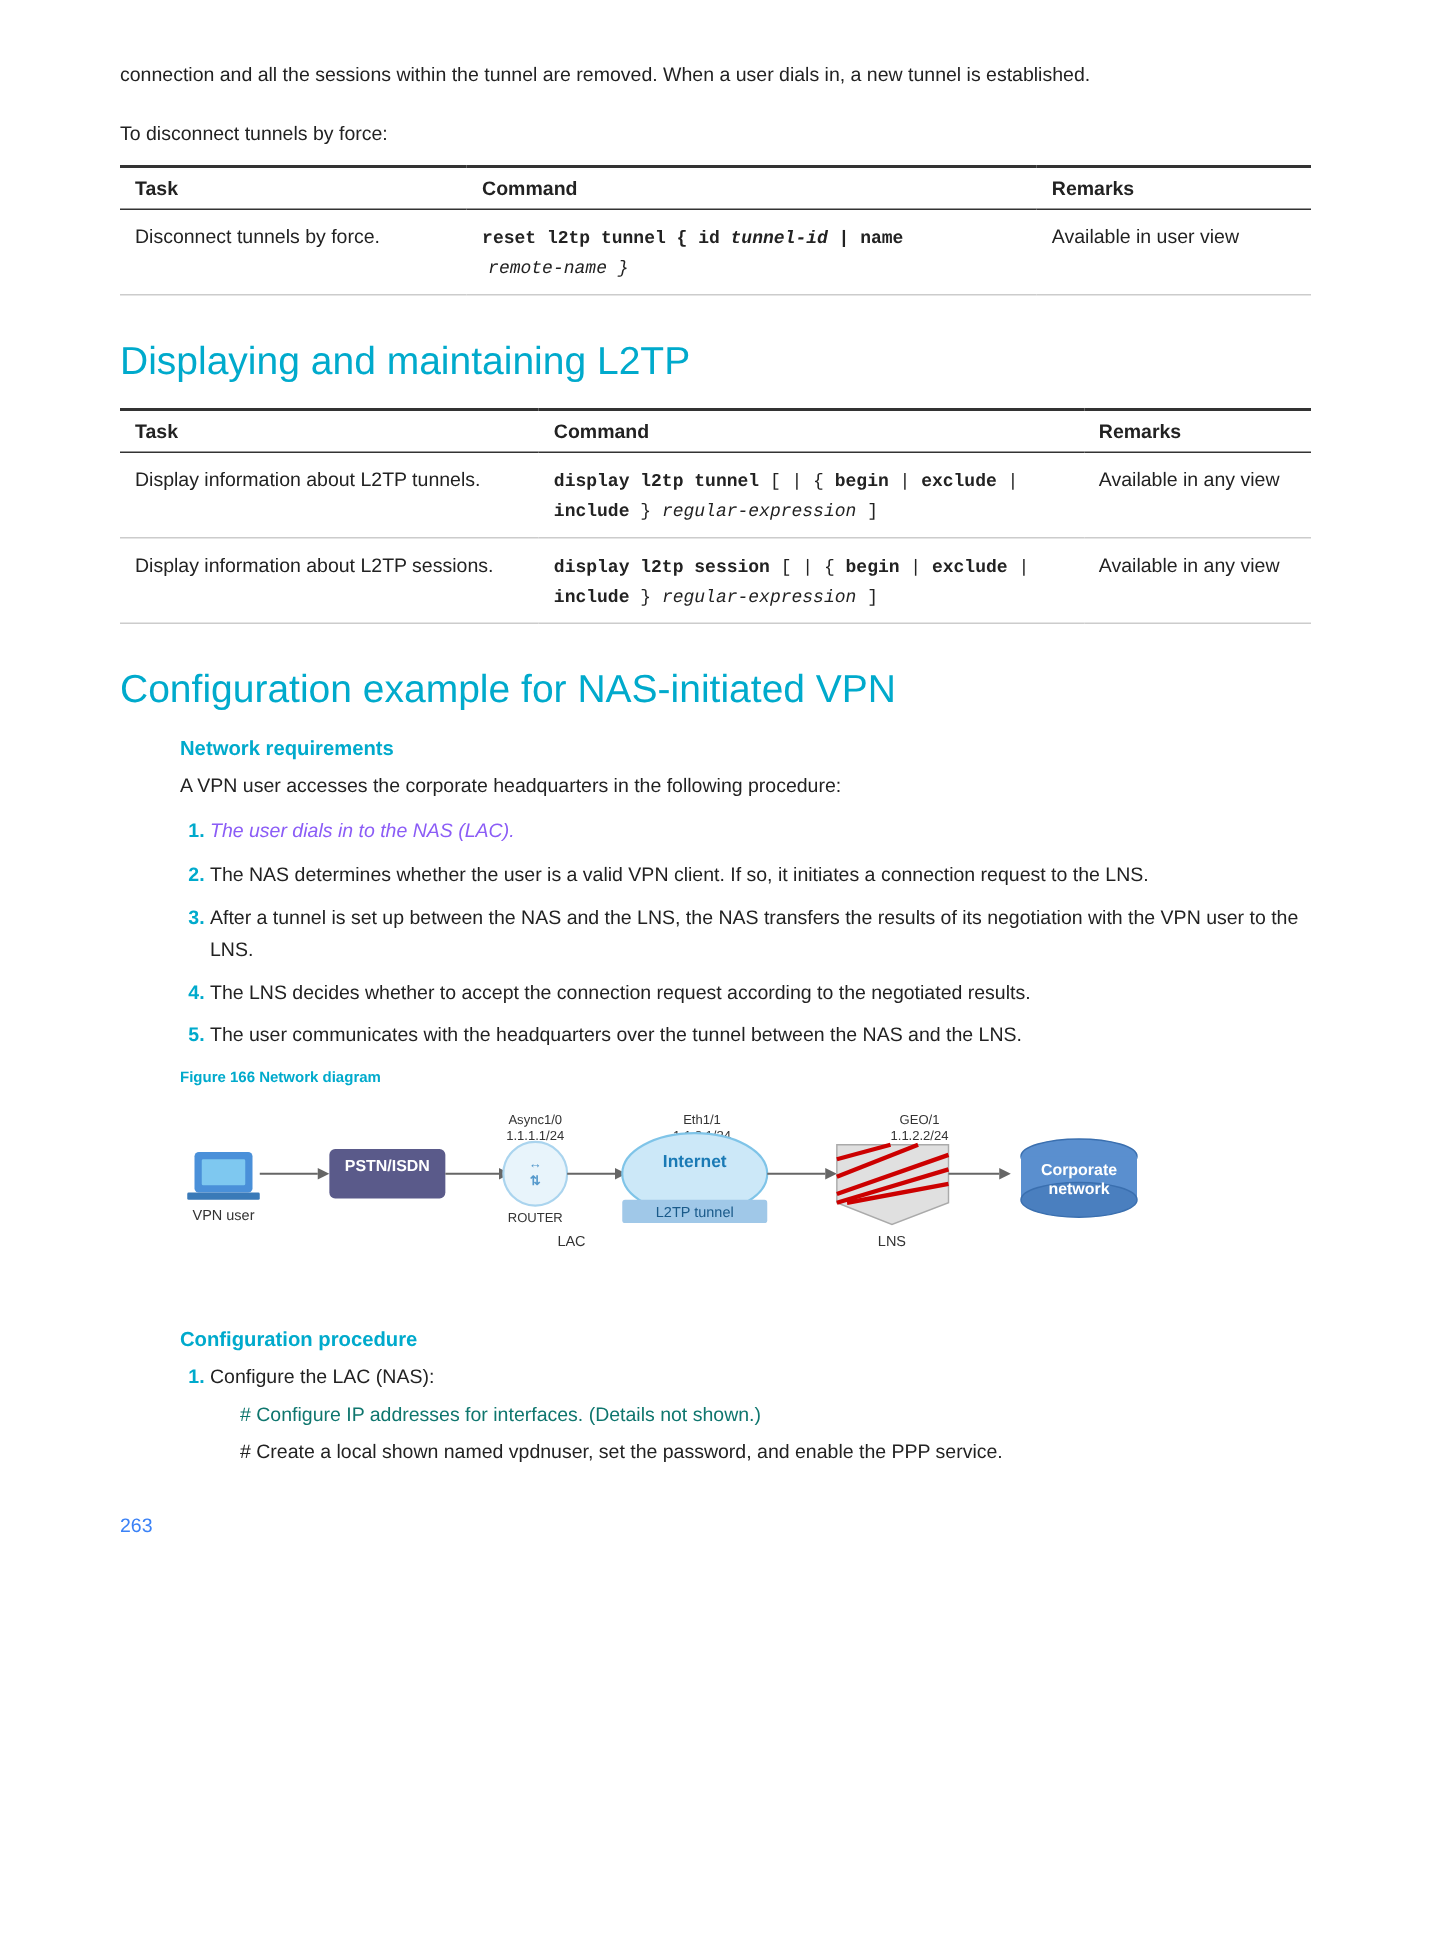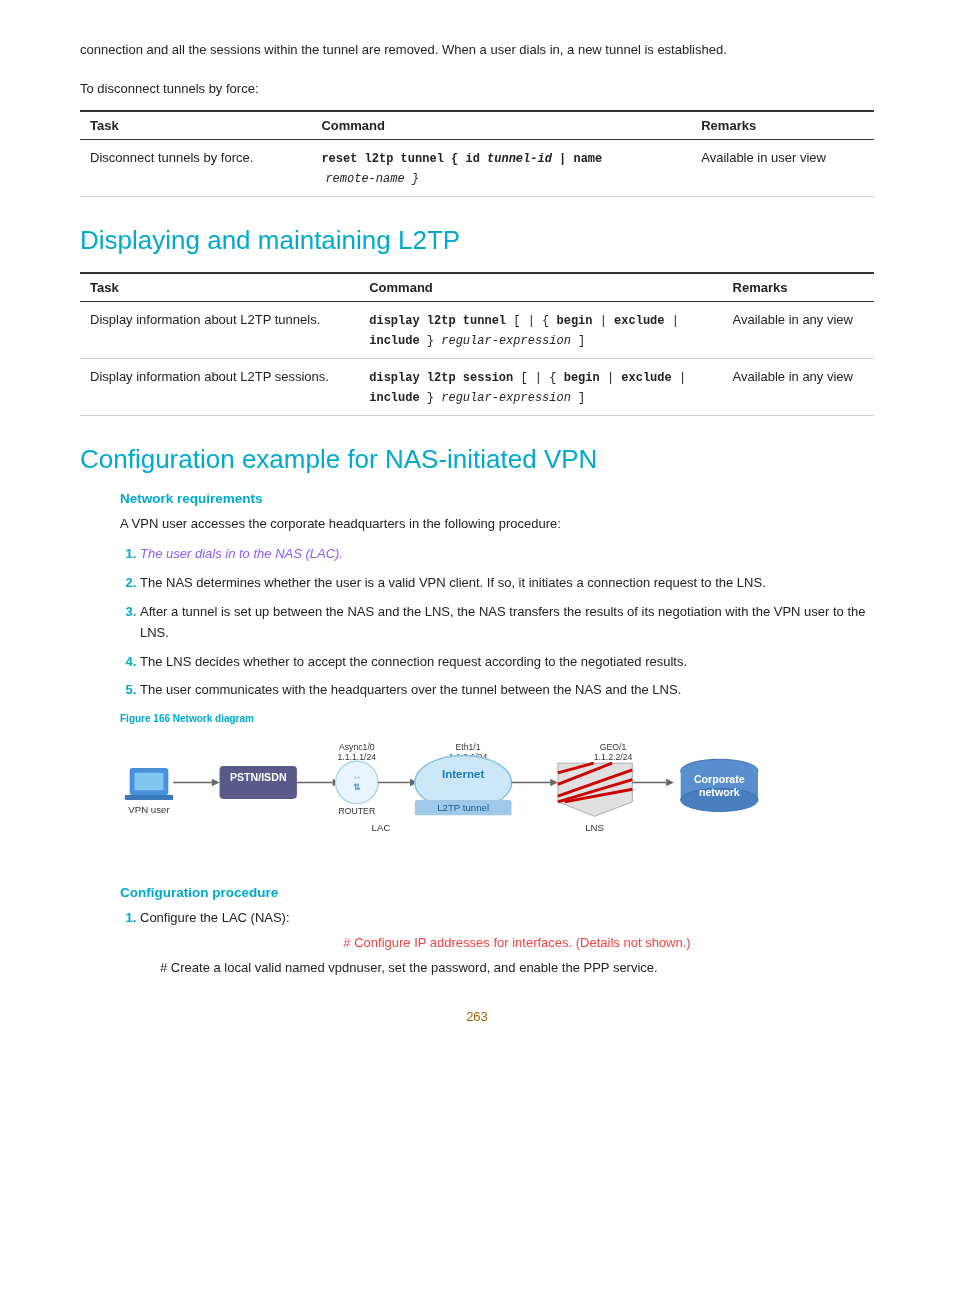--- a/index.html
+++ b/index.html
@@ -107,24 +107,24 @@
       padding-left: 40px;
       margin-bottom: 20px;
     }
 
     .diagram-svg {
       width: 100%;
       height: 130px;
     }
 
     .page-number {
-      text-align: center;
+      text-align: left;
       margin-top: 30px;
       font-size: 13px;
-      color: #a16207;
+      color: #3b82f6;
     }
 
     code, .cmd {
       font-family: Liberation Mono, monospace;
       font-size: 12px;
     }
 
     .bold { font-weight: bold; }
     .italic { font-style: italic; }
   </style>
@@ -265,18 +265,18 @@
     <text x="620" y="64" text-anchor="middle" fill="white" font-size="11" font-weight="bold">network</text>
 
   </svg>
 </div>
 
 <h3 class="subsection-title indent">Configuration procedure</h3>
 
 <ol class="numbered-list" style="list-style-type: decimal; color: #00aacc;">
   <li>
     <span style="color:#222;">Configure the LAC (NAS):</span>
-    <div style="padding-left: 20px; color: #ef4444; margin-top:4px;text-align:center;"># Configure IP addresses for interfaces. (Details not shown.)</div>
-    <div style="padding-left: 20px; color: #222; margin-top:4px;"># Create a local valid named vpdnuser, set the password, and enable the PPP service.</div>
+    <div style="padding-left: 20px; color: #0f766e; margin-top:4px;"># Configure IP addresses for interfaces. (Details not shown.)</div>
+    <div style="padding-left: 20px; color: #222; margin-top:4px;"># Create a local shown named vpdnuser, set the password, and enable the PPP service.</div>
   </li>
 </ol>
 
 <p class="page-number">263</p>
 
 </body></html>

